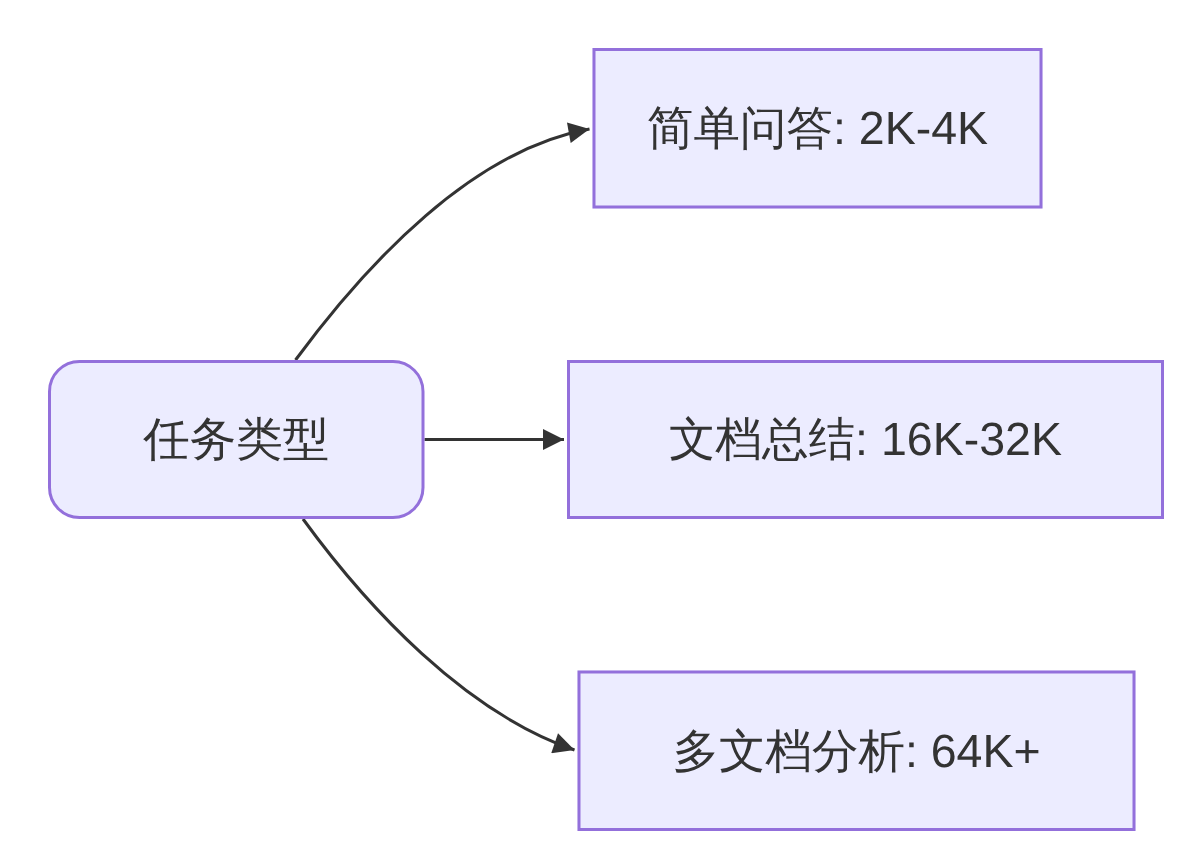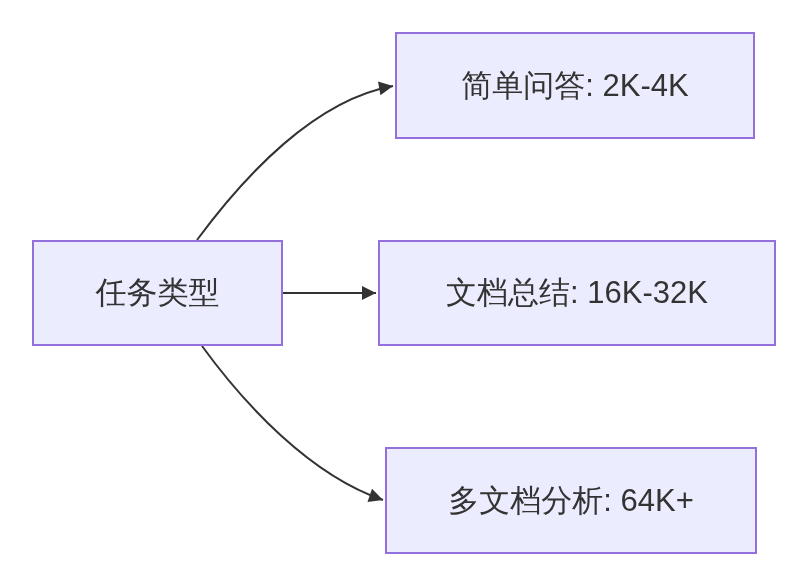--- a/index.html
+++ b/index.html
@@ -26,22 +26,22 @@
     align-items: center;
     justify-content: center;
     text-align: center;
   }
   .node .label {
     color: #333333;
     font-size: 31px;
     line-height: 1.2;
     white-space: nowrap;
   }
-  .node-root { left: 32px;  top: 240px; width: 251px; height: 106px; }
-  .node-b    { left: 395px; top: 32px;  width: 360px; height: 107px; }
+  .node-root { left: 32px;  top: 240px; width: 251px; height: 106px; border-radius: 21px; }
+  .node-b    { left: 395px; top: 32px;  width: 300px; height: 107px; }
   .node-c    { left: 378px; top: 240px; width: 398px; height: 106px; }
   .node-d    { left: 385px; top: 447px; width: 372px; height: 107px; }
 </style>
 </head>
 <body>
 
 <div class="canvas">
 
   <svg class="edges" viewBox="0 0 787 572" xmlns="http://www.w3.org/2000/svg">
     <defs>

